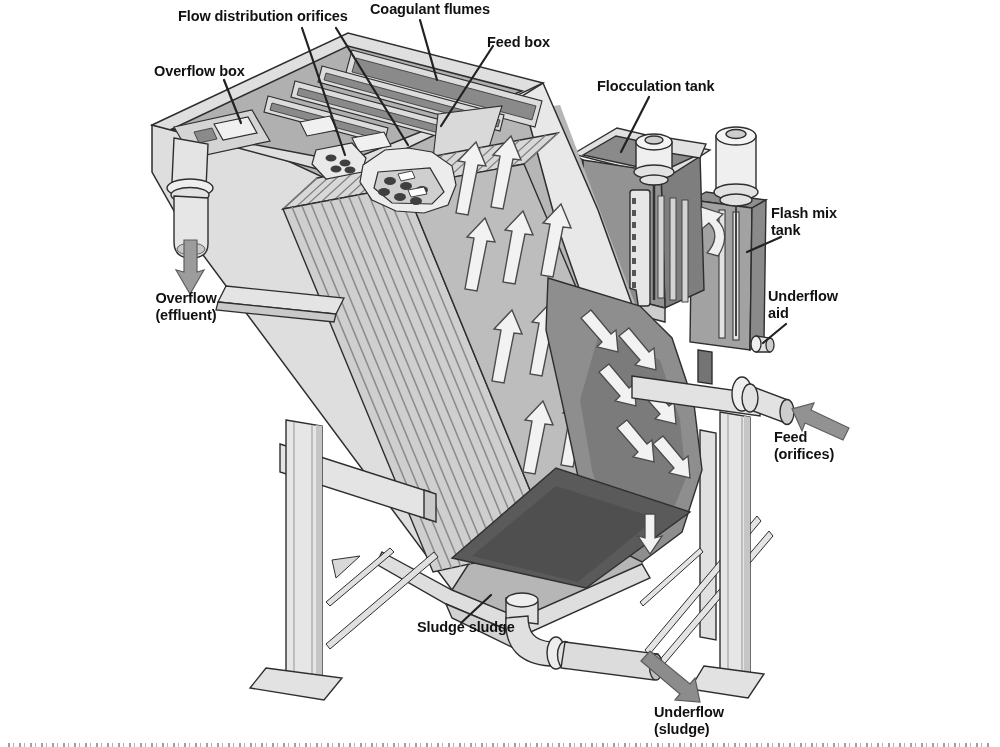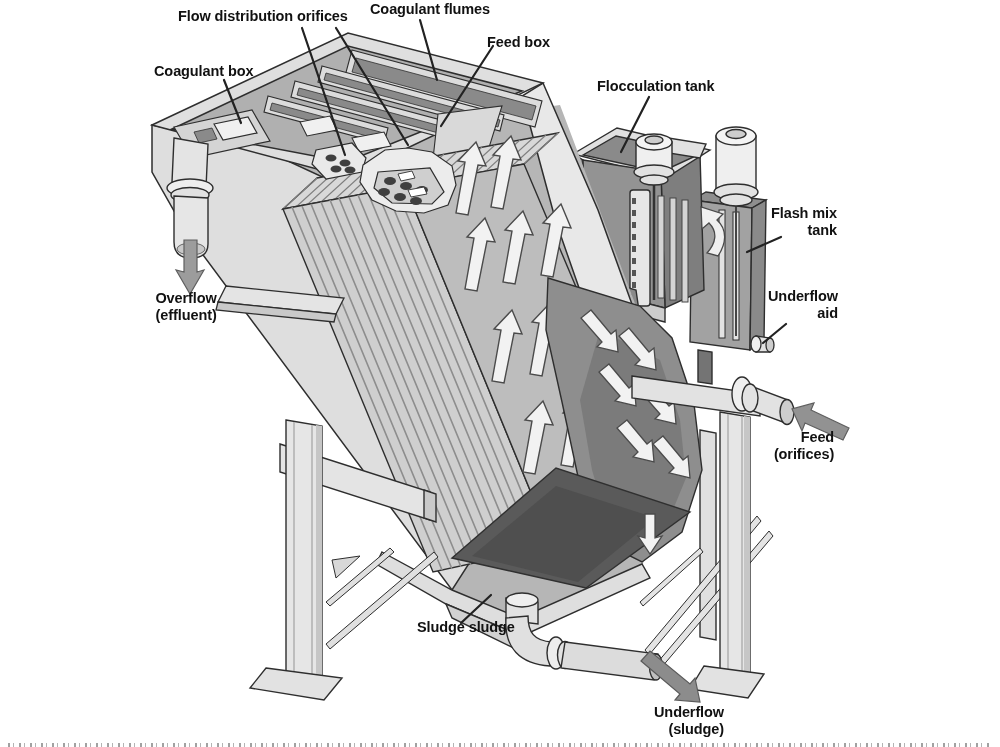--- a/index.html
+++ b/index.html
@@ -1,21 +1,21 @@
 <!DOCTYPE html>
 <html><head>
 <meta charset="utf-8">
 <style>
   html,body{margin:0;padding:0;background:#fff;}
   .stage{position:relative;width:1000px;height:747px;background:#fff;overflow:hidden;
          font-family:"Liberation Sans",sans-serif;}
   .stage svg{position:absolute;left:0;top:0;}
   .label{position:absolute;font-weight:bold;font-size:14.5px;line-height:1.18;color:#111;
          white-space:pre-line;letter-spacing:-0.1px;}
-  .label.centered{transform:translateX(-50%);text-align:right;}
+  .label.centered{transform:translateX(-50%);text-align:left;}
   .caption-artifact{position:absolute;left:8px;right:8px;bottom:0;height:4px;opacity:.55;
     background:repeating-linear-gradient(90deg,#555 0 2px,transparent 2px 5px,#777 5px 6px,transparent 6px 11px);}
 </style>
 </head>
 <body>
 
 <div class="stage">
 
 <svg width="1000" height="747" viewBox="0 0 1000 747">
   <defs>
@@ -262,21 +262,21 @@
     <line x1="649" y1="97" x2="621" y2="152"></line>
     <line x1="781" y1="237" x2="747" y2="252"></line>
     <line x1="786" y1="324" x2="763" y2="343"></line>
     <line x1="461" y1="623" x2="491" y2="595"></line>
   </g>
 </svg>
 
 <div class="label" style="left:178px;top:8px">Flow distribution orifices</div>
 <div class="label" style="left:370px;top:1px">Coagulant flumes</div>
 <div class="label" style="left:487px;top:34px">Feed box</div>
-<div class="label" style="left:154px;top:63px">Coagulant box</div>
+<div class="label" style="left:154px;top:63px">Overflow box</div>
 <div class="label" style="left:597px;top:78px">Flocculation tank</div>
 <div class="label centered" style="left:804px;top:205px">Flash mix
 tank</div>
 <div class="label centered" style="left:803px;top:288px">Underflow
 aid</div>
 <div class="label centered" style="left:186px;top:290px">Overflow
 (effluent)</div>
 <div class="label centered" style="left:804px;top:429px">Feed
 (orifices)</div>
 <div class="label" style="left:417px;top:619px">Sludge sludge</div>

